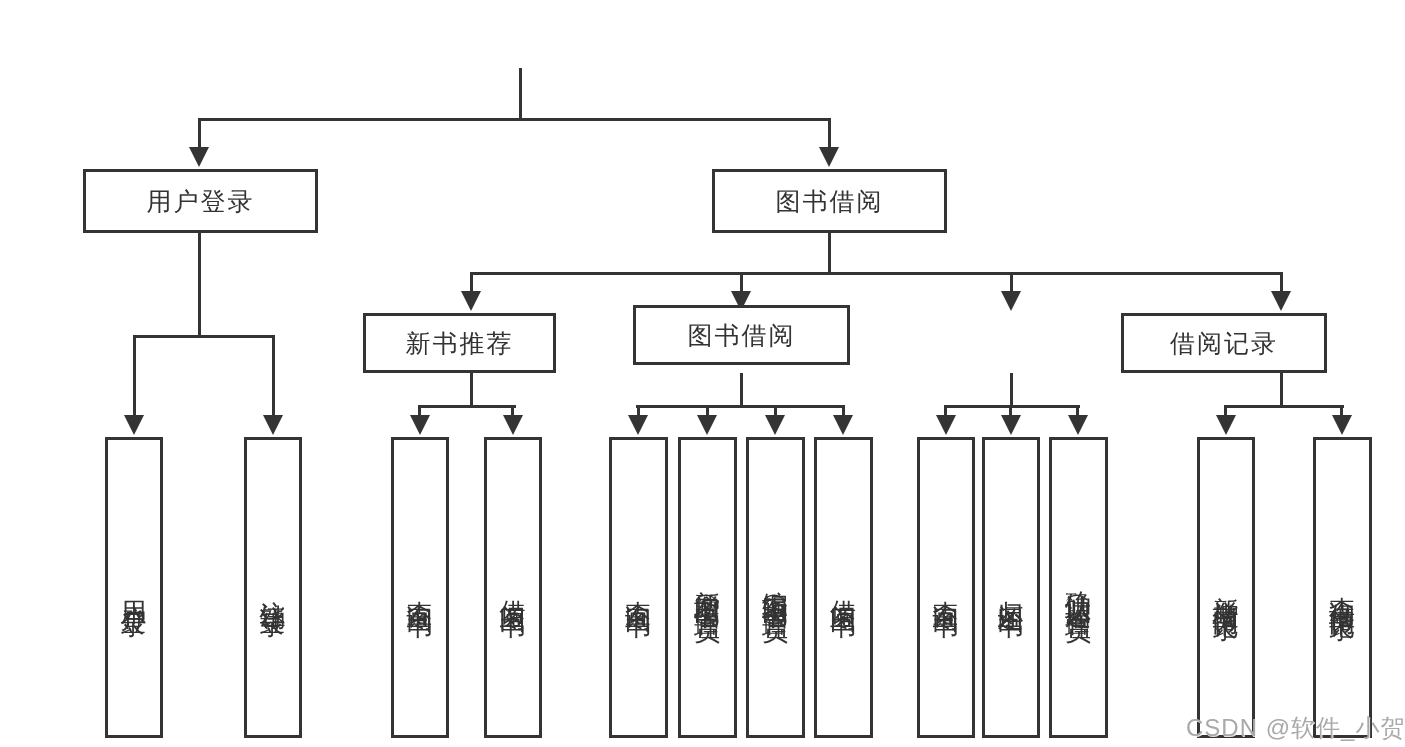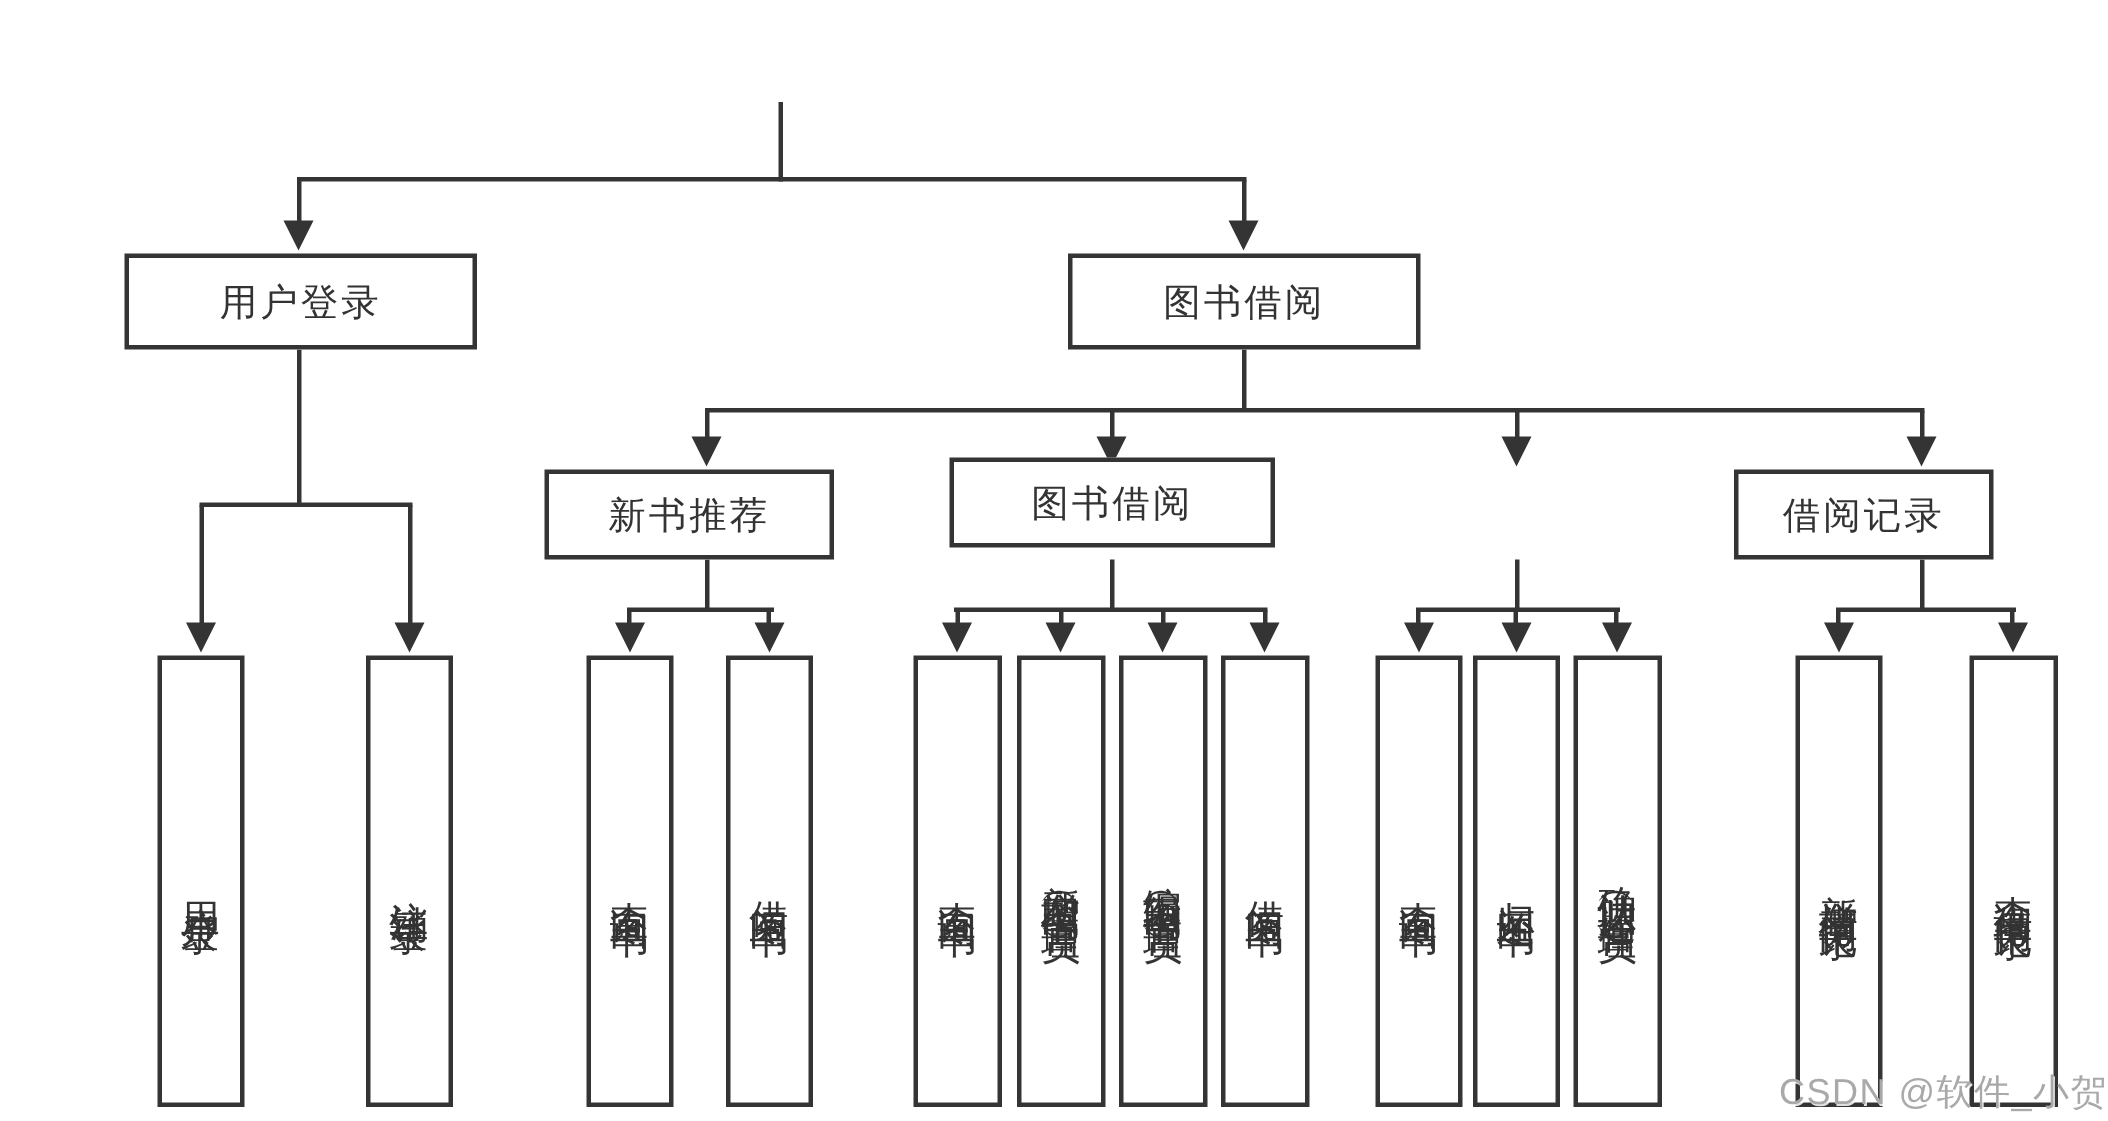--- a/index.html
+++ b/index.html
@@ -92,21 +92,21 @@
   <div class="line" style="left:740px;top:274px;width:3px;height:19px"></div>
   <div class="line" style="left:1010px;top:274px;width:3px;height:19px"></div>
   <div class="line" style="left:1280px;top:274px;width:3px;height:19px"></div>
   <div class="arrow" style="left:461px;top:291px"></div>
   <div class="arrow" style="left:731px;top:291px"></div>
   <div class="arrow" style="left:1001px;top:291px"></div>
   <div class="arrow" style="left:1271px;top:291px"></div>
 
   <div class="box h" style="left:363px;top:313px;width:193px;height:60px">新书推荐</div>
   <div class="box h" style="left:633px;top:305px;width:217px;height:60px">图书借阅</div>
-  <div class="box h" style="left:1156px;top:313px;width:173px;height:60px">借阅记录</div>
+  <div class="box h" style="left:1121px;top:313px;width:206px;height:60px">借阅记录</div>
 
   <div class="line" style="left:470px;top:373px;width:3px;height:34px"></div>
   <div class="line" style="left:418px;top:405px;width:98px;height:3px"></div>
   <div class="line" style="left:418px;top:407px;width:3px;height:10px"></div>
   <div class="line" style="left:511px;top:407px;width:3px;height:10px"></div>
   <div class="arrow" style="left:410px;top:415px"></div>
   <div class="arrow" style="left:503px;top:415px"></div>
 
   <div class="line" style="left:740px;top:373px;width:3px;height:34px"></div>
   <div class="line" style="left:636px;top:405px;width:209px;height:3px"></div>

